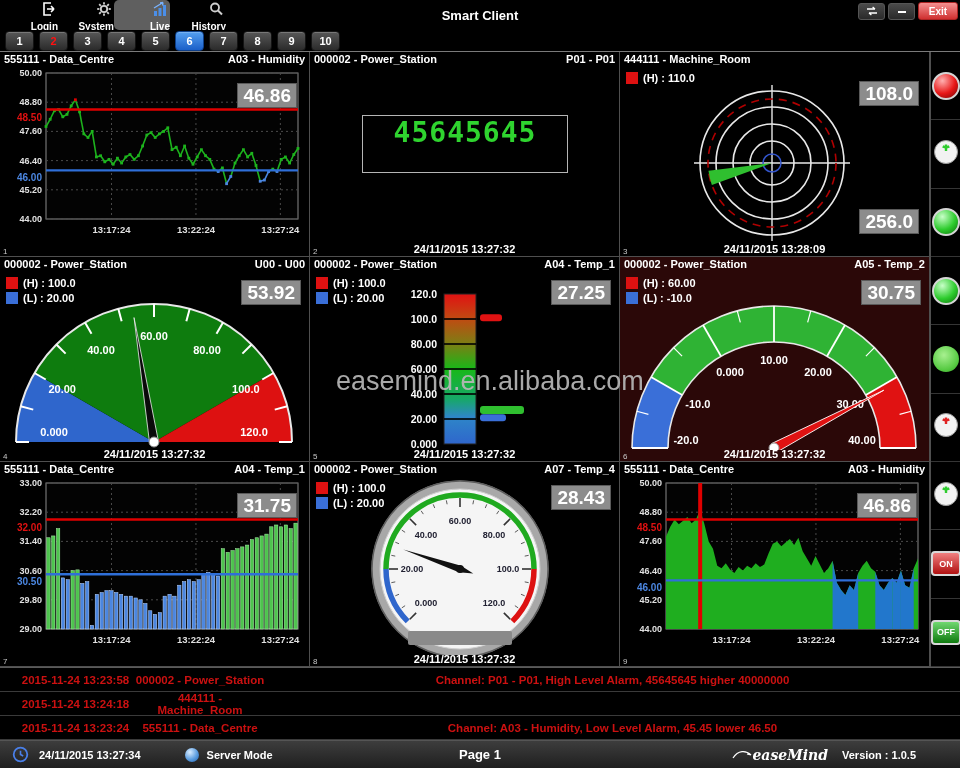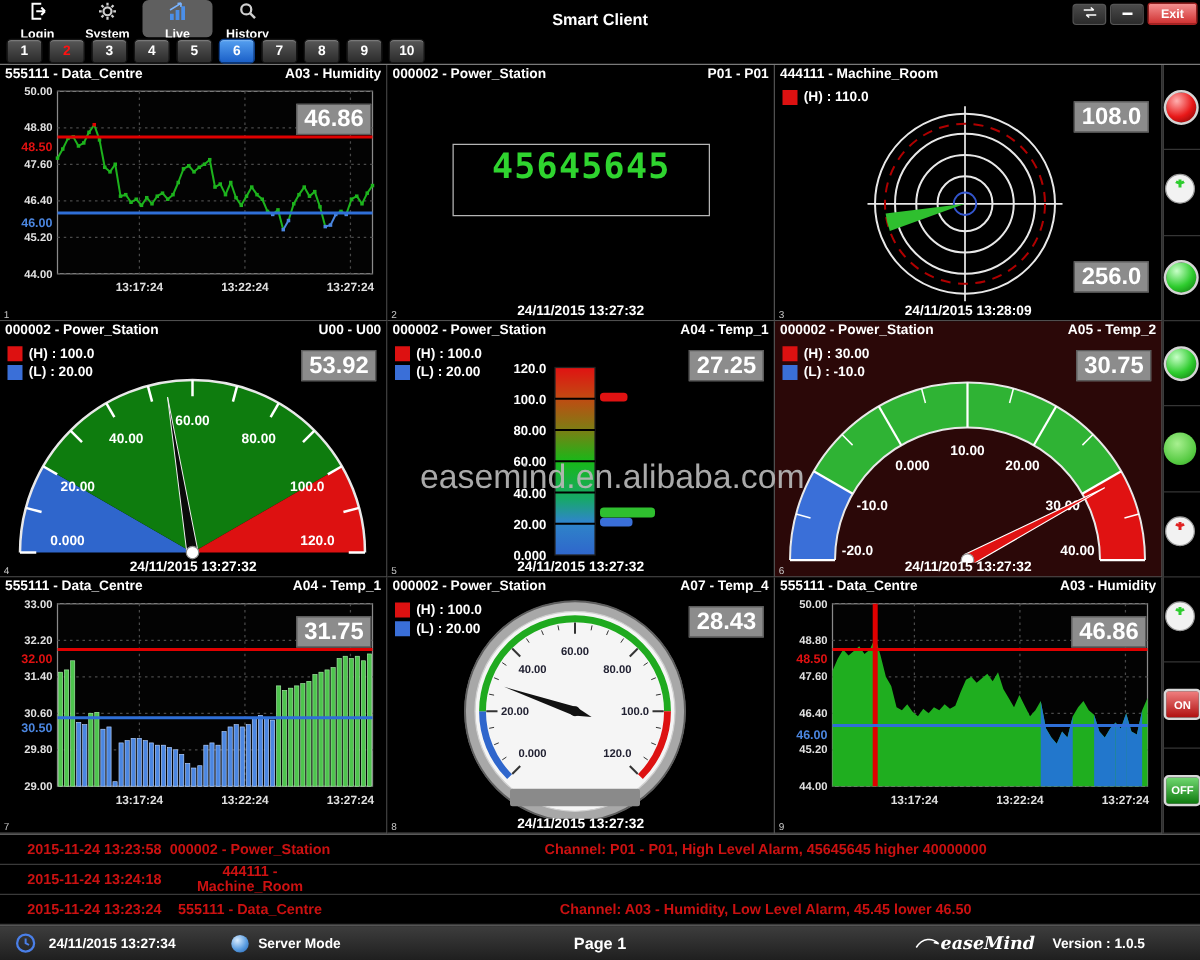--- a/index.html
+++ b/index.html
@@ -1,20 +1,20 @@
 <!DOCTYPE html>
 <html><head>
 <meta charset="utf-8">
 <style>
   html,body{margin:0;padding:0;width:960px;height:768px;background:#000;overflow:hidden;
     font-family:"Liberation Sans",sans-serif;color:#fff;position:relative;}
   
   .topbar{position:absolute;top:0;left:0;right:0;height:30px;background:#000;}
   .nav{position:absolute;left:2px;top:0;display:flex;}
-  .nav-item{width:56px;height:29px;display:flex;flex-direction:column;align-items:center;padding-top:1px;border-radius:5px;cursor:pointer;}
+  .nav-item{width:56px;height:29px;display:flex;flex-direction:column;align-items:flex-end;padding-top:1px;border-radius:5px;cursor:pointer;}
   .nav-item.active{background:#5f5f5f;}
   .nav-label{font-size:10px;font-weight:bold;line-height:11px;}
   .app-title{position:absolute;left:0;right:0;top:8px;text-align:center;font-size:13px;font-weight:bold;}
   .winbtns{position:absolute;right:2px;top:2px;display:flex;gap:3px;align-items:center;}
   .win-btn{width:25px;height:15px;background:linear-gradient(#4a4a4a,#2a2a2a);border:1px solid #555;border-radius:3px;
     display:flex;align-items:center;justify-content:center;cursor:pointer;}
   .exit-btn{width:38px;height:16px;background:linear-gradient(#f49090,#cf3030);border:1px solid #a22;border-radius:3px;
     color:#fff;font-size:10px;font-weight:bold;display:flex;align-items:center;justify-content:center;cursor:pointer;}
   
   .tabstrip{position:absolute;top:30px;left:0;right:0;height:22px;background:#000;border-bottom:1px solid #7a7a7a;box-sizing:border-box;}
@@ -39,21 +39,21 @@
   .legend-row{display:flex;align-items:center;gap:5px;font-size:11px;font-weight:bold;margin-bottom:3px;}
   .legend-swatch{width:12px;height:12px;}
   .timestamp{position:absolute;bottom:1px;left:0;right:0;text-align:center;font-size:11px;font-weight:bold;z-index:4;}
   .panel-index{position:absolute;bottom:0px;left:3px;font-size:8px;color:#c8c8c8;z-index:4;}
   .digital-box{position:absolute;left:52px;top:48px;width:204px;height:56px;border:1px solid #b5b5b5;
     display:flex;align-items:flex-start;justify-content:center;}
   .digital-value{font-family:"DejaVu Sans Mono",monospace;font-size:28px;font-weight:bold;color:#2fd42f;letter-spacing:1px;}
   
   .sidebar{position:absolute;top:52px;right:0;width:30px;height:615px;border-left:1px solid #4f4f4f;box-sizing:border-box;
     display:grid;grid-template-rows:repeat(9,1fr);background:#000;}
-  .side-cell{border-bottom:1px solid #353535;display:flex;align-items:center;cursor:pointer;}
+  .side-cell{border-bottom:1px solid #353535;display:flex;align-items:center;justify-content:center;cursor:pointer;}
   .ball{width:24px;height:24px;border-radius:50%;border:2px solid #d5d5d5;box-shadow:0 0 3px #000;}
   .ball.red{background:radial-gradient(circle at 35% 28%,#ffb0b0,#e81818 55%,#6e0202);}
   .ball.green{background:radial-gradient(circle at 35% 28%,#c8ffc8,#2ecc2e 55%,#0a6e0a);}
   .ball.flat{border:none;width:26px;height:26px;background:radial-gradient(circle at 42% 35%,#a8f090,#56ca42 65%,#2f9a22);}
   .switch-btn{width:26px;height:21px;border-radius:4px;border:2px solid #d8d8d8;color:#fff;font-size:9px;font-weight:bold;
     display:flex;align-items:center;justify-content:center;}
   .switch-btn.red{background:linear-gradient(#f08080,#b01010);}
   .switch-btn.green{background:linear-gradient(#70d870,#0f7a0f);}
   
   .alarm-list{position:absolute;top:667px;left:0;width:960px;height:73px;border-top:1px solid #5a5a5a;box-sizing:border-box;}
@@ -491,21 +491,21 @@
         </svg><div class="value-badge" style="top: 8px; right: 8px;">27.25</div><div class="timestamp">24/11/2015 13:27:32</div><div class="panel-index">5</div></div>
     </div>
     <div class="panel" style="left: 620px; top: 205px; background: rgb(43, 8, 8);">
       <div class="panel-header">
         <span>000002 - Power_Station</span>
         <span>A05 - Temp_2</span>
       </div>
       <div class="panel-body"><div class="legend">
           <div class="legend-row">
             <span class="legend-swatch" style="background: rgb(221, 17, 17);"></span>
-            <span>(H) : 30.00</span>
+            <span>(H) : 60.00</span>
           </div>
           <div class="legend-row">
             <span class="legend-swatch" style="background: rgb(58, 111, 216);"></span>
             <span>(L) : -10.0</span>
           </div>
         </div><svg width="308" height="178" viewBox="0 0 308 178">
           <path d="M30,175.99999999999997 A124,124 0 0 1 46.612849930729595,114" fill="none" stroke="#3a6fd8" stroke-width="36"></path>
           <path d="M46.612849930729595,114 A124,124 0 0 1 261.38715006927043,114" fill="none" stroke="#2fb334" stroke-width="36"></path>
           <path d="M261.38715006927043,114 A124,124 0 0 1 278,176" fill="none" stroke="#e01212" stroke-width="36"></path>
           <path d="M12,175.99999999999997 A142,142 0 0 1 296,176" fill="none" stroke="#e8e8e8" stroke-width="1.6"></path>

